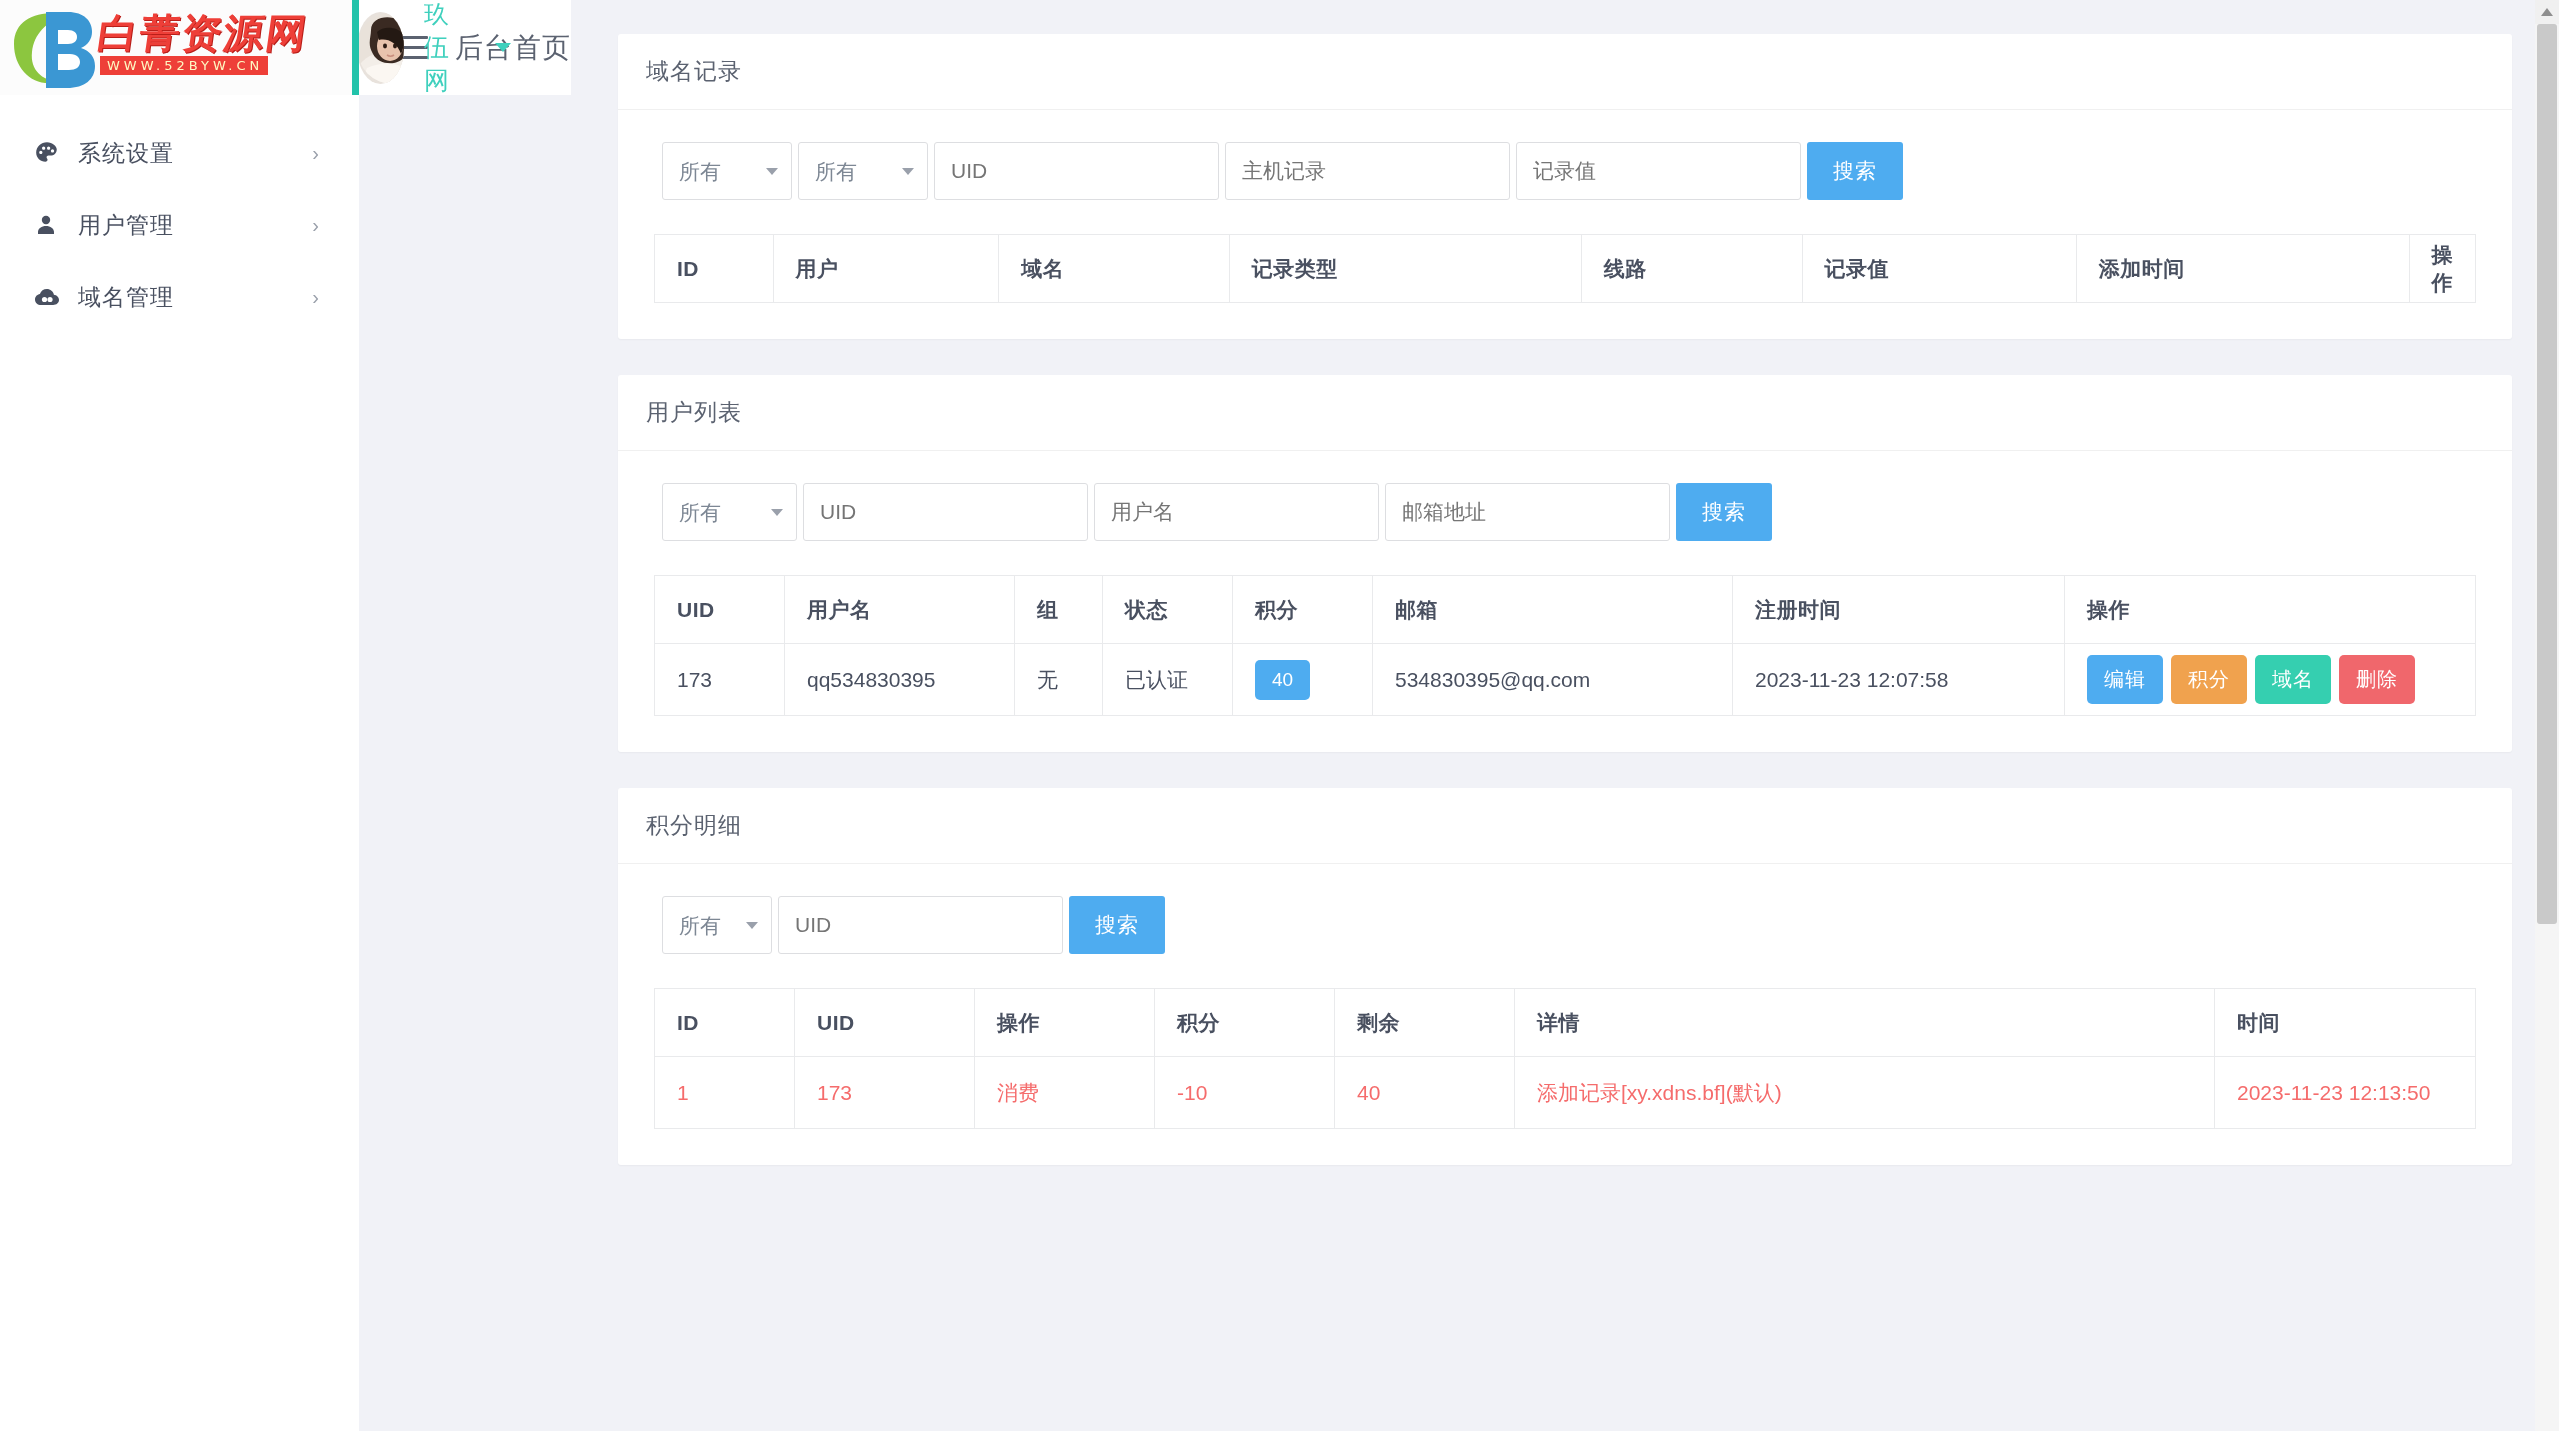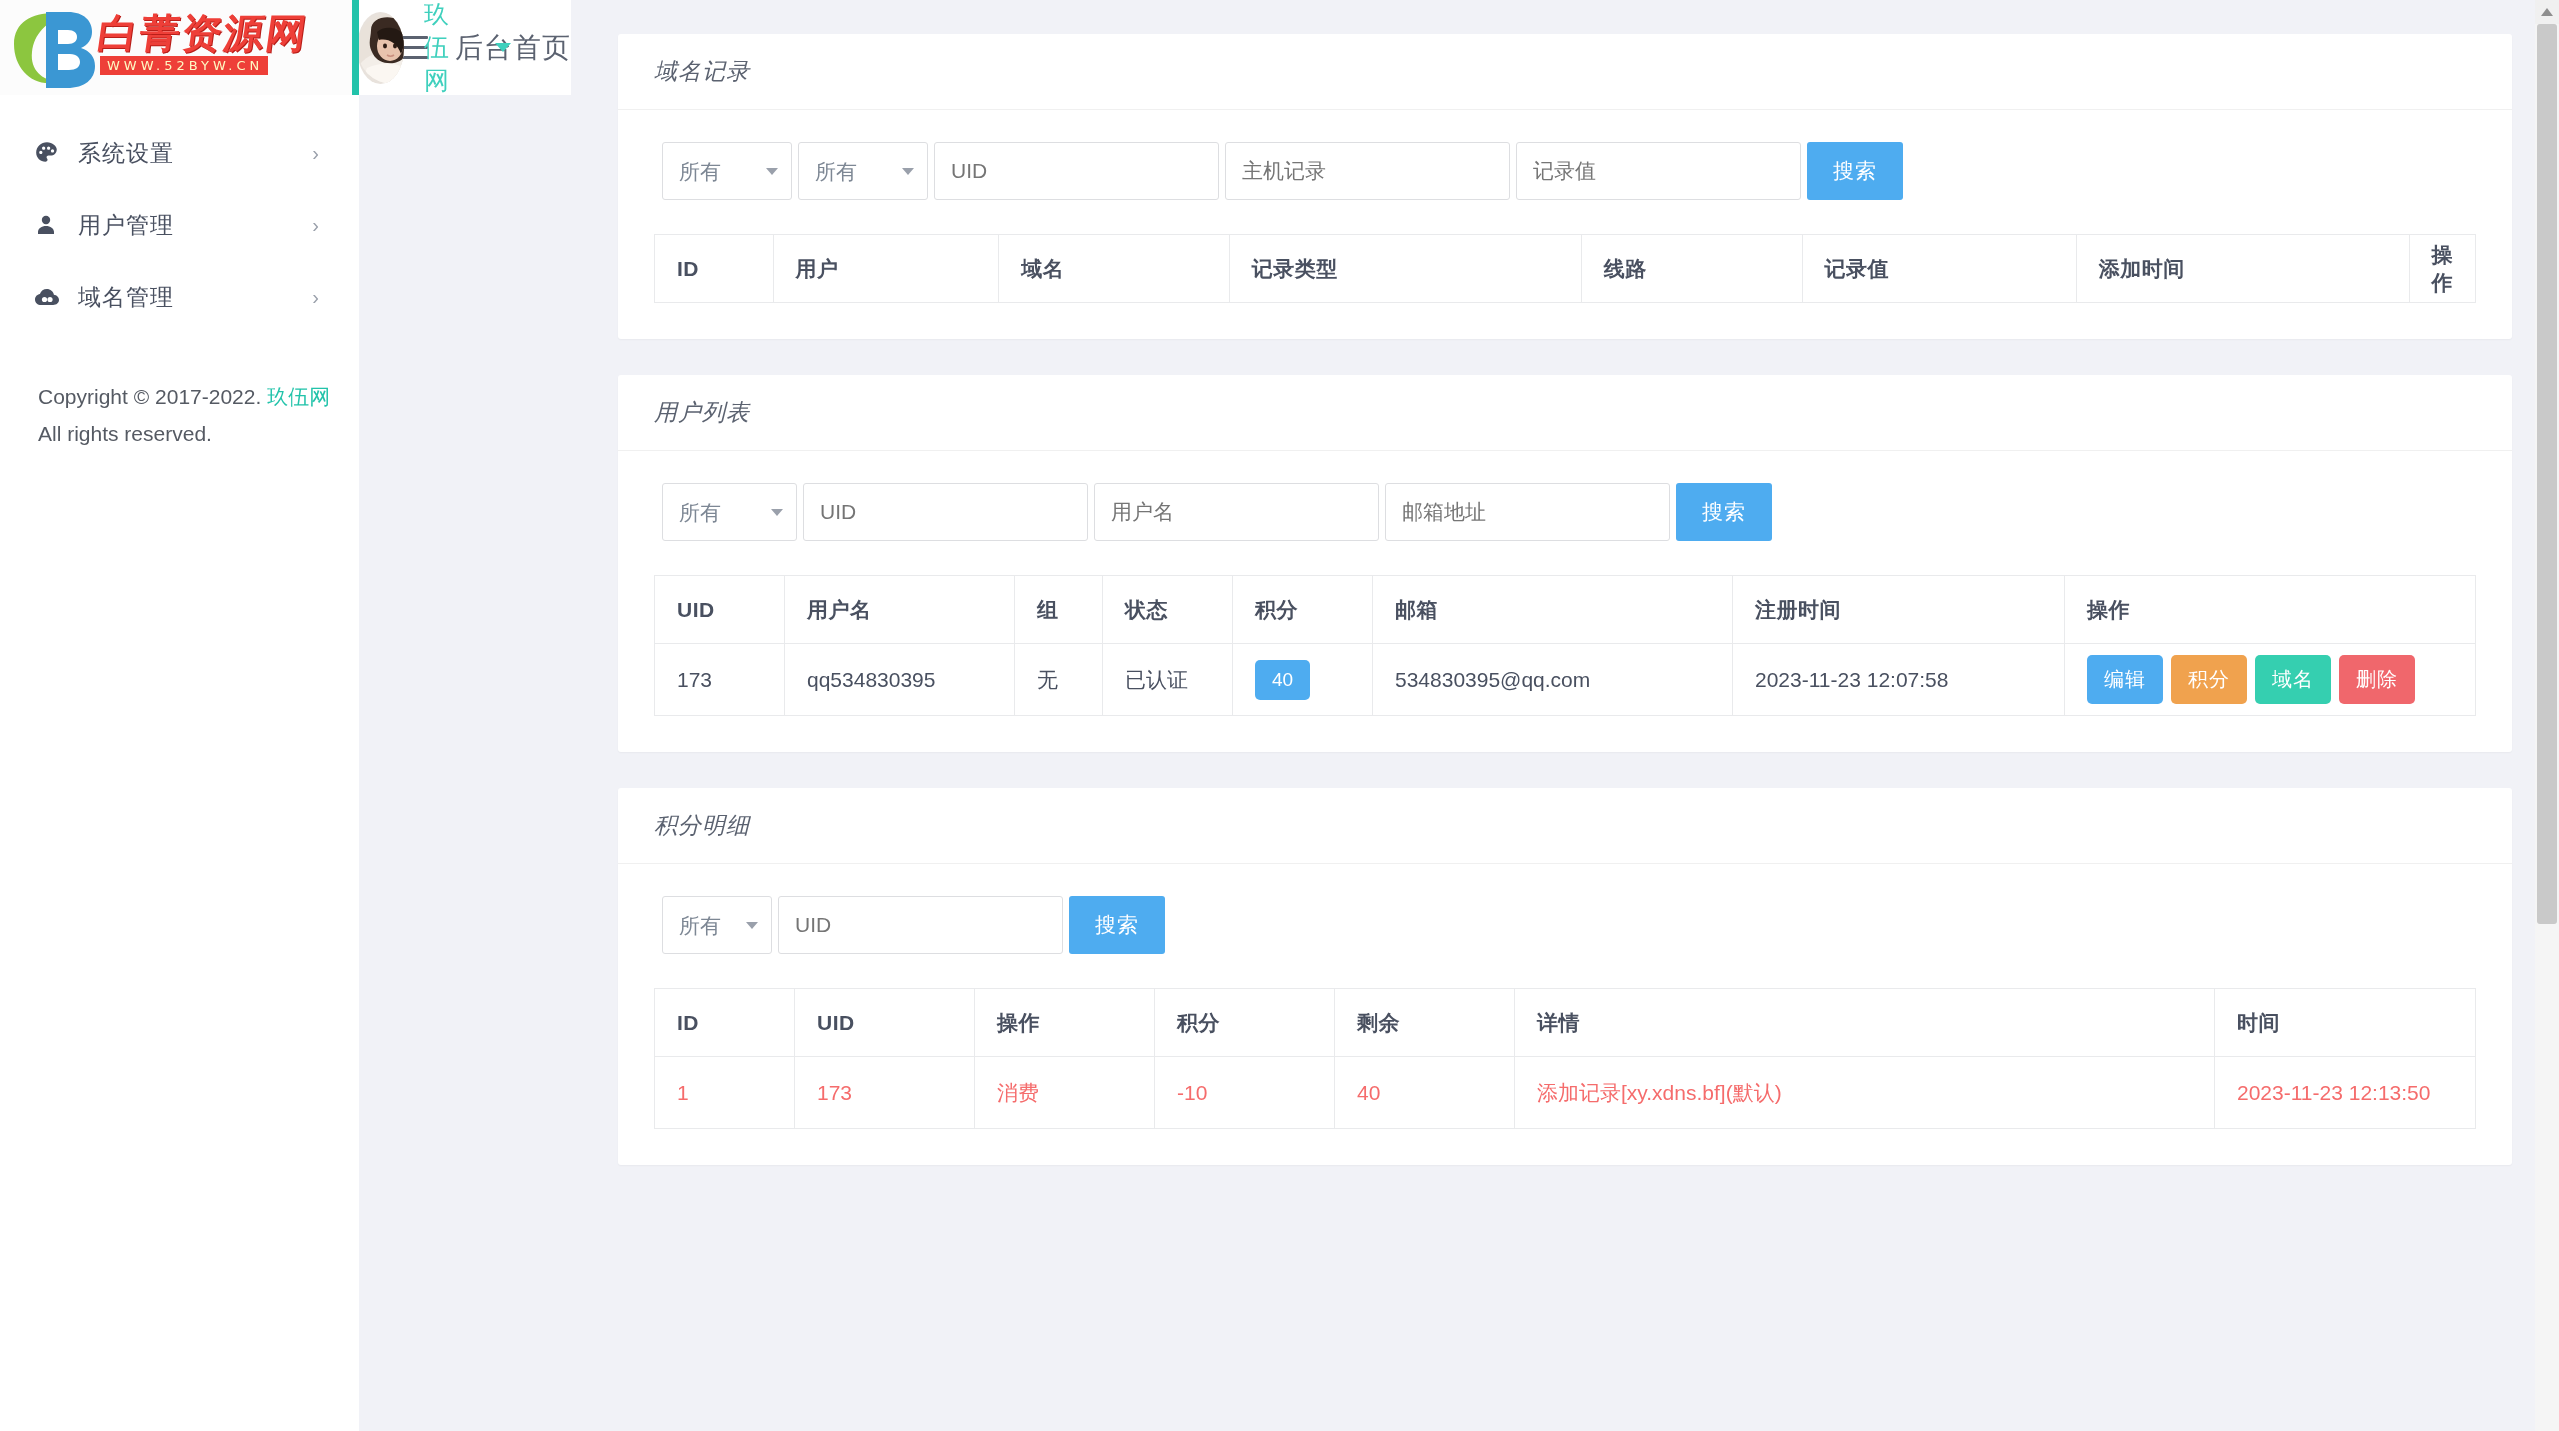--- a/index.html
+++ b/index.html
@@ -102,21 +102,21 @@
     flex: 1; overflow: hidden; padding: 34px 47px 0 47px;
   }
 
   .card {
     background: #fff; border-radius: 3px;
     box-shadow: 0 1px 2px rgba(0,0,0,.04);
     margin-bottom: 36px;
   }
   .card-head {
     height: 76px; display: flex; align-items: center;
-    padding: 0 36px; border-bottom: 1px solid #f0f0f0; font-style: italic;
+    padding: 0 28px; border-bottom: 1px solid #f0f0f0;
   }
   .card-title { font-size: 23px; color: #5b6270; letter-spacing: 1px; }
   .card-body { padding: 32px 36px 36px 36px; }
 
   .filters { display: flex; align-items: stretch; margin-bottom: 34px; padding-left: 8px; }
   .fsel, .finput {
     height: 58px; border: 1px solid #dddee1; background: #fff;
     font-size: 21px; color: #9ea7b4; padding: 0 16px;
     font-family: "Liberation Sans", sans-serif;
     border-radius: 3px; margin-right: 6px; outline: none;
@@ -231,26 +231,20 @@
             <circle cx="10.5" cy="14.5" r="2.6" fill="#ffffff"></circle>
             <circle cx="16" cy="14.5" r="2.6" fill="#ffffff"></circle>
           </svg>
         </span>
         <span class="nav-label">域名管理</span>
         <span class="nav-arrow">›</span>
       </div>
 
     </nav>
 
-    <div class="sidebar-footer">
-      <div class="copy-line">
-        <span>Copyright © 2017-2022. </span><a class="copy-link" href="#">玖伍网</a>
-      </div>
-      <div class="copy-line">All rights reserved.</div>
-    </div>
   </aside>
 
   <div class="main">
 
     <header class="topbar">
       <div class="burger">
         <span></span>
           <span></span>
           <span></span>
       </div>

